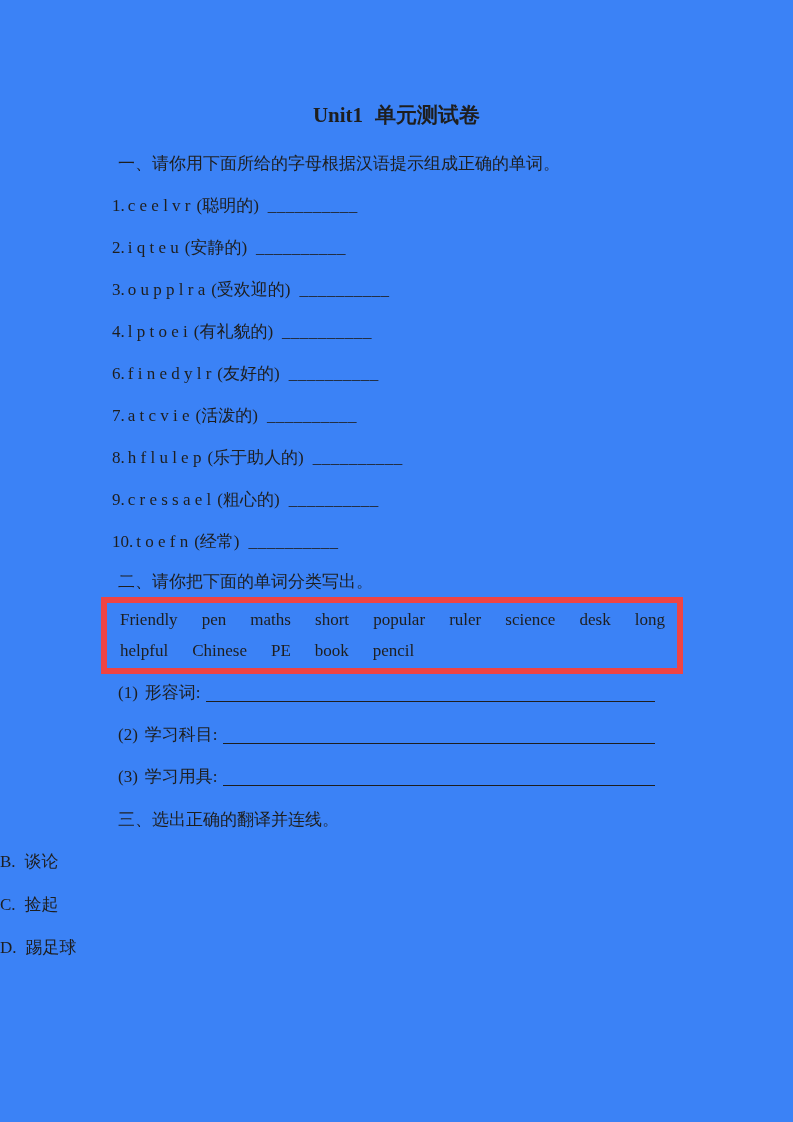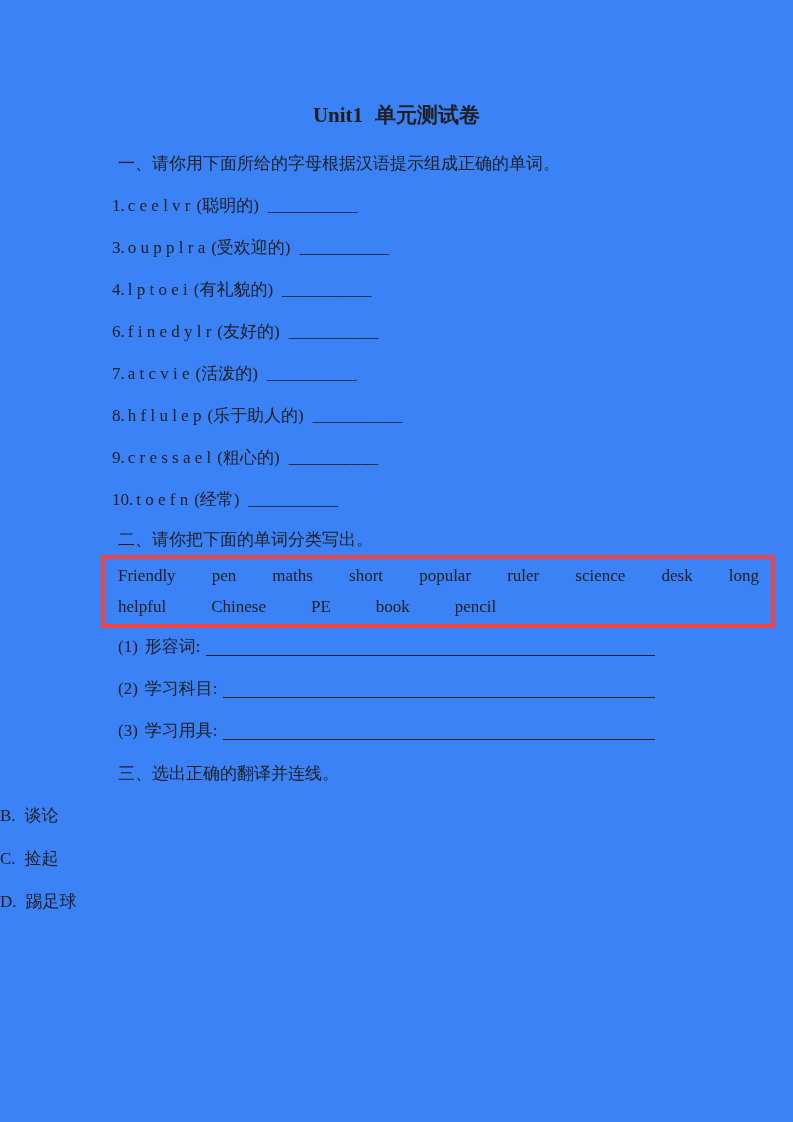--- a/index.html
+++ b/index.html
@@ -33,32 +33,32 @@
     margin:23px 0 0 112px;
     line-height:19px;
     white-space:nowrap;
   }
   .item .letters{margin-left:3px;}
   .item .hint{margin-left:6px;}
   .item .blank{margin-left:9px;letter-spacing:0.5px;}
   .word-box{
     box-sizing:border-box;
     margin:6px 0 0 101px;
-    width:674px;
-    border:4px solid #ef4444;
+    width:582px;
+    border:6px solid #ef4444;
     padding:7px 12px 7px 13px;
   }
   .box-row1{
     display:flex;
     justify-content:space-between;
     line-height:20px;
   }
   .box-row2{
     display:flex;
-    gap:45px;
+    gap:24px;
     line-height:20px;
     margin-top:11px;
   }
   .cat-row{
     display:flex;
     align-items:flex-end;
     margin:23px 0 0 118px;
     width:537px;
     line-height:19px;
   }
@@ -91,20 +91,23 @@
 <div class="page">
 
   <div class="title">
     <span>Unit1</span><span class="title-gap"></span><span>单元测试卷</span>
   </div>
 
   <div class="sec-heading s1">一、请你用下面所给的字母根据汉语提示组成正确的单词。</div>
 
   <div class="item">
     <span>1.</span><span class="letters">c e e l v r</span><span class="hint">(聪明的)</span><span class="blank">__________</span>
+  </div>
+  <div class="item">
+    <span>2.</span><span class="letters">i q t e u</span><span class="hint">(安静的)</span><span class="blank">__________</span>
   </div>
   <div class="item">
     <span>3.</span><span class="letters">o u p p l r a</span><span class="hint">(受欢迎的)</span><span class="blank">__________</span>
   </div>
   <div class="item">
     <span>4.</span><span class="letters">l p t o e i</span><span class="hint">(有礼貌的)</span><span class="blank">__________</span>
   </div>
   <div class="item">
     <span>6.</span><span class="letters">f i n e d y l r</span><span class="hint">(友好的)</span><span class="blank">__________</span>
   </div>

